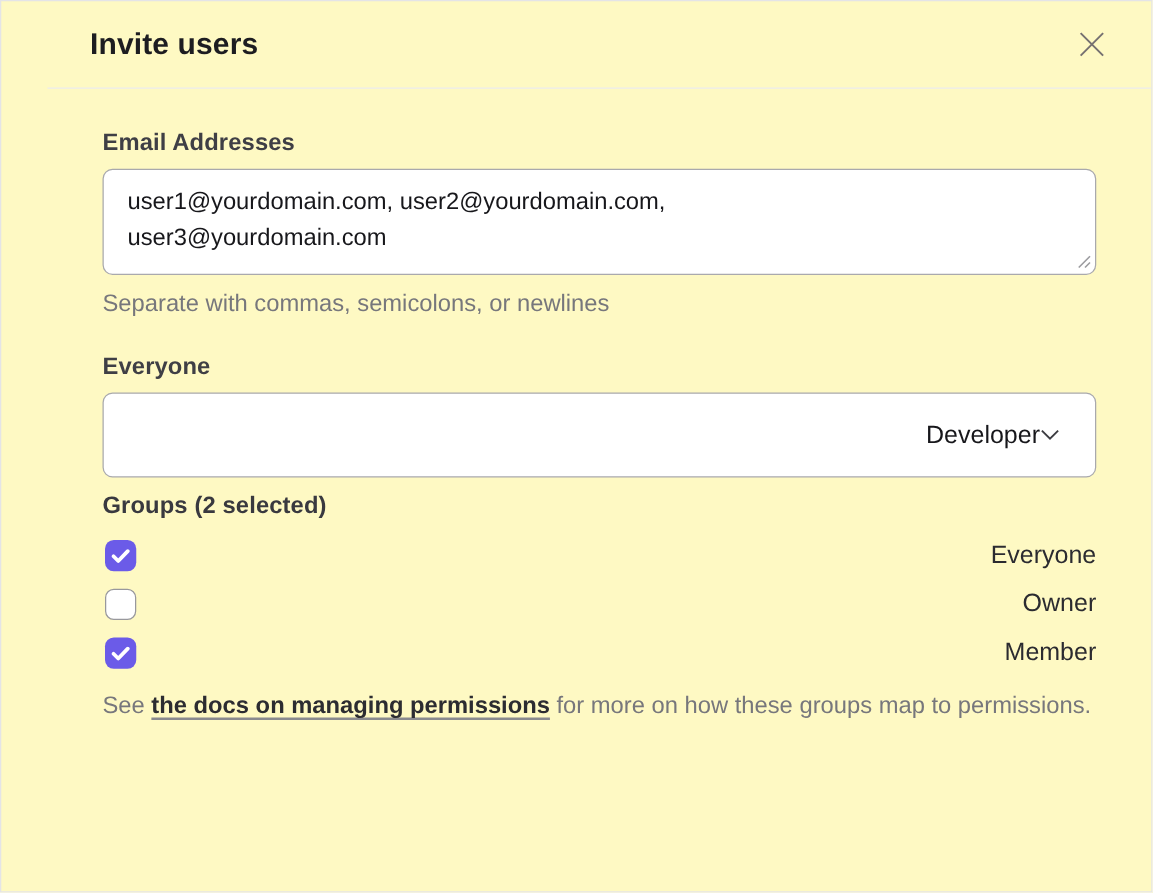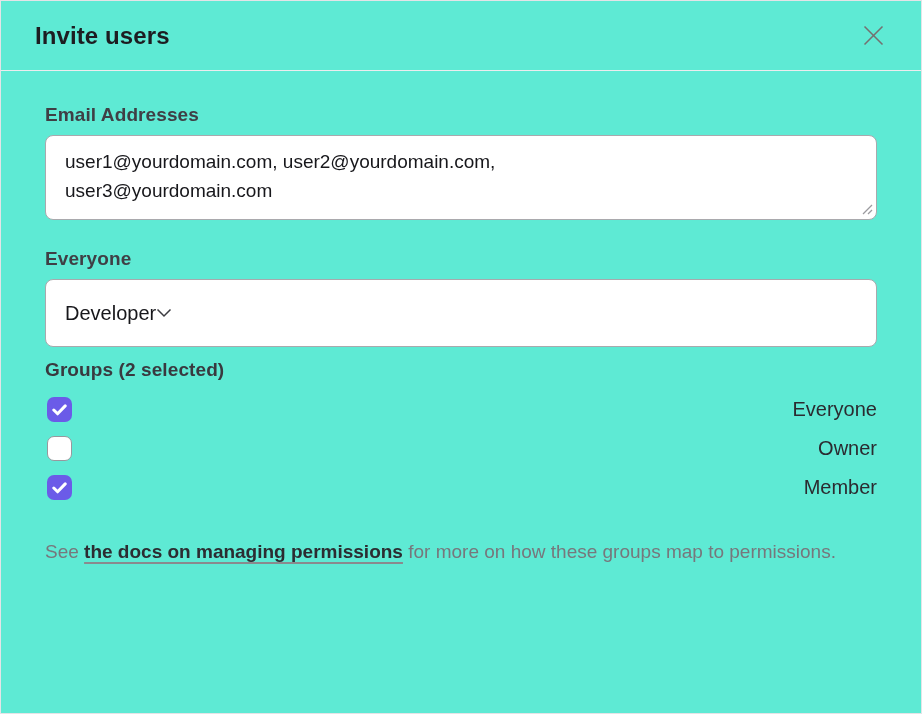--- a/index.html
+++ b/index.html
@@ -4,23 +4,24 @@
 <style>
   * { margin: 0; padding: 0; box-sizing: border-box; }
   html, body { background: #f4f4f5; }
   body {
     width: 922px; height: 714px;
     font-family: "Liberation Sans", sans-serif;
     -webkit-font-smoothing: antialiased;
   }
   .modal {
     width: 922px; height: 714px;
-    background: #5eead4;
+    background: #fef9c3;
     border: 1px solid #e4e4e7;
     overflow: hidden;
+    padding-left: 37px;
   }
   .modal-header {
     height: 70px;
     display: flex; align-items: center; justify-content: space-between;
     padding: 0 32px 0 34px;
     border-bottom: 1px solid #ececee;
   }
   .modal-title {
     font-size: 24px; font-weight: 700; color: #1d1d21; letter-spacing: .1px;
   }
@@ -49,21 +50,21 @@
     position: absolute; right: 4px; bottom: 5px; pointer-events: none;
   }
   .helper-text {
     margin-top: 13px;
     font-size: 19px; line-height: 22px; color: #77777c;
   }
   .section-label { margin-top: 28px; }
   .select-box {
     height: 68px;
     border: 1px solid #a9a9ad; border-radius: 8px;
-    display: flex; align-items: center; justify-content: flex-start;
+    display: flex; align-items: center; justify-content: flex-end;
     padding: 0 28px 0 19px;
     background: #fff; cursor: pointer;
   }
   .select-value { font-size: 20px; color: #17171b; }
   .inline-link {
     color: #2c2c31; font-weight: 700; text-decoration: underline;
     text-decoration-color: #8a8a8e; text-decoration-thickness: 1.5px;
     text-underline-offset: 4px; cursor: pointer;
   }
   .groups-label { margin-top: 12px; margin-bottom: 16px; color: #39393f; }
@@ -77,21 +78,21 @@
   }
   .checkbox[data-checked="true"] { background: #6b5be8; }
   .checkbox[data-checked="false"] { background: #fff; border: 1.5px solid #98989d; }
   .checkbox svg { display: none; }
   .checkbox[data-checked="true"] svg { display: block; }
   .checkbox-label {
     margin-left: 23px;
     font-size: 20px; color: #2b2b30; line-height: 25px;
   }
   .note {
-    margin-top: 37px; max-width: 836px;
+    margin-top: 15px; max-width: 836px;
     font-size: 19px; line-height: 29px; color: #77777c;
   }
 </style>
 </head>
 <body>
 
 <div class="modal">
 
   <div class="modal-header">
     <div class="modal-title">Invite users</div>
@@ -111,20 +112,21 @@
     <div class="textarea-wrap">
       <textarea class="email-textarea" spellcheck="false" style="">user1@yourdomain.com, user2@yourdomain.com,
 user3@yourdomain.com</textarea>
       <span class="resize-handle" style="display:flex;">
         <svg width="13" height="13" viewBox="0 0 13 13">
           <line x1="3" y1="12" x2="12" y2="3" stroke="#9b9b9f" stroke-width="1.3"></line>
           <line x1="8" y1="12" x2="12" y2="8" stroke="#9b9b9f" stroke-width="1.3"></line>
         </svg>
       </span>
     </div>
+    <div class="helper-text">Separate with commas, semicolons, or newlines</div>
 
     <div class="field-label section-label">Everyone</div>
     <div class="select-box">
       <span class="select-value">Developer</span>
       <span style="display:flex;">
         <svg width="16" height="10" viewBox="0 0 16 10">
           <polyline points="1.5,1.5 8,8 14.5,1.5" fill="none" stroke="#3c3c41" stroke-width="1.5"></polyline>
         </svg>
       </span>
     </div>

